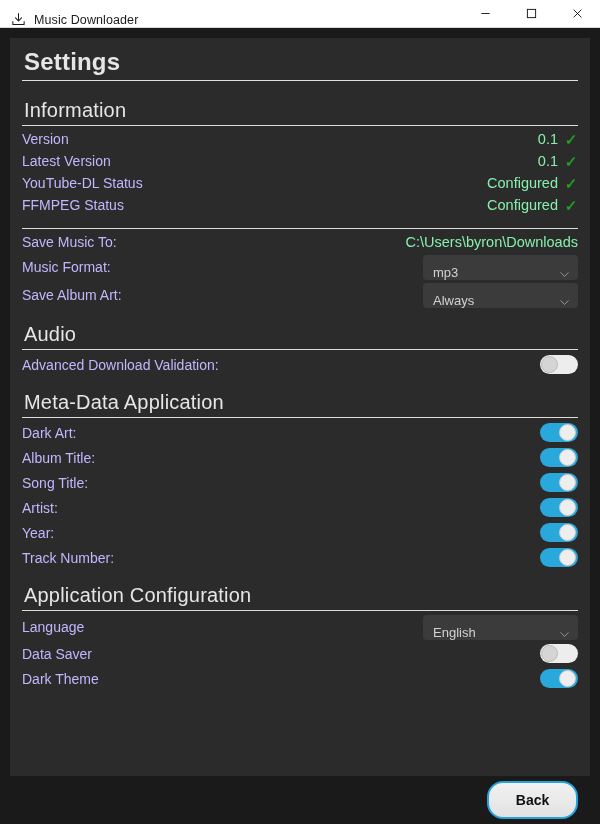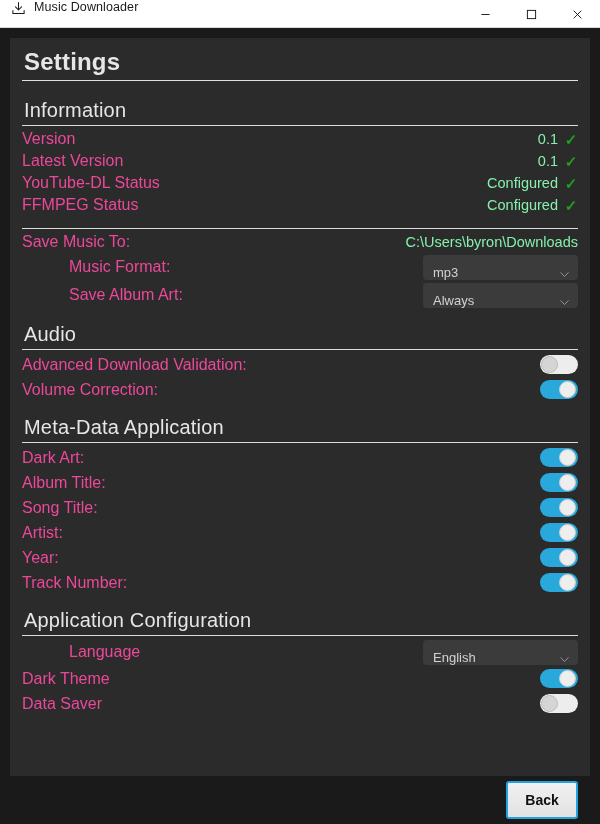--- a/index.html
+++ b/index.html
@@ -13,21 +13,21 @@
   body {
     font-family: "Liberation Sans", sans-serif;
     background: #1a1a1a;
   }
 
   
   .titlebar {
     height: 28px;
     background: #ffffff;
     display: flex;
-    align-items: flex-start;
+    align-items: flex-end;
     position: relative;
     border-bottom: 1px solid #d8d8d8;
   }
   .titlebar-icon {
     width: 16px;
     height: 16px;
     margin-left: 10px;
     margin-right: 8px;
     flex: 0 0 auto;
     display: flex;
@@ -101,22 +101,22 @@
 
   
   .row {
     display: flex;
     align-items: center;
     justify-content: space-between;
     min-height: 22px;
     padding: 1px 0;
   }
   .row-label {
-    font-size: 16px;
-    color: #ec4899;
+    font-size: 14px;
+    color: #c4b5fd;
     white-space: nowrap;
   }
   .row-right {
     display: flex;
     align-items: center;
     gap: 6px;
   }
   .row-value {
     font-size: 14.5px;
     color: #86efac;
@@ -125,21 +125,21 @@
   .check {
     color: #20a020;
     font-size: 15px;
     line-height: 1;
     width: 14px;
     text-align: center;
     font-weight: bold;
   }
 
   
-  .row.has-dropdown { min-height: 28px; padding: 1px 0; margin-left: 47px; }
+  .row.has-dropdown { min-height: 28px; padding: 1px 0; }
   .dropdown {
     width: 155px;
     height: 25px;
     background: #3b3b3b;
     border-radius: 4px;
     display: flex;
     align-items: flex-end;
     padding: 0 8px 0 10px;
     justify-content: space-between;
   }
@@ -181,25 +181,25 @@
   
   .footer {
     flex: 1 1 auto;
     background: #1a1a1a;
     display: flex;
     align-items: center;
     justify-content: flex-end;
     padding-right: 12px;
   }
   .back-button {
-    width: 72px;
+    width: 91px;
     height: 38px;
     background: linear-gradient(#f1f1f1, #e2e2e2);
     border: 2px solid #21a3e0;
-    border-radius: 3px;
+    border-radius: 16px;
     color: #101010;
     font-size: 14px;
     font-family: "Liberation Sans", sans-serif;
     font-weight: bold;
     display: flex;
     align-items: center;
     justify-content: center;
     cursor: pointer;
   }
 </style>
@@ -309,28 +309,20 @@
           <div class="section-header">Audio</div>
           <div class="section-rule"></div>
           <div class="row has-toggle">
             <div class="row-label">Advanced Download Validation:</div>
             <div class="row-right">
               <div class="toggle off">
                 <div class="knob"></div>
               </div>
             </div>
           </div>
-          <div class="row has-toggle">
-            <div class="row-label">Volume Correction:</div>
-            <div class="row-right">
-              <div class="toggle on">
-                <div class="knob"></div>
-              </div>
-            </div>
-          </div>
         </div>
         <div class="section">
           <div class="section-header">Meta-Data Application</div>
           <div class="section-rule"></div>
           <div class="row has-toggle">
             <div class="row-label">Dark Art:</div>
             <div class="row-right">
               <div class="toggle on">
                 <div class="knob"></div>
               </div>
@@ -385,31 +377,31 @@
             <div class="row-right">
               <div class="dropdown">
                 <span class="dropdown-value">English</span>
                 <svg class="chev" viewBox="0 0 12 12">
                   <path d="M2 4 L6 8.2 L10 4" stroke="#cfcfcf" stroke-width="1" fill="none" stroke-linecap="round" stroke-linejoin="round"></path>
                 </svg>
               </div>
             </div>
           </div>
           <div class="row has-toggle">
+            <div class="row-label">Data Saver</div>
+            <div class="row-right">
+              <div class="toggle off">
+                <div class="knob"></div>
+              </div>
+            </div>
+          </div>
+          <div class="row has-toggle">
             <div class="row-label">Dark Theme</div>
             <div class="row-right">
               <div class="toggle on">
-                <div class="knob"></div>
-              </div>
-            </div>
-          </div>
-          <div class="row has-toggle">
-            <div class="row-label">Data Saver</div>
-            <div class="row-right">
-              <div class="toggle off">
                 <div class="knob"></div>
               </div>
             </div>
           </div>
         </div>
       </div>
 
   </div>
 
   <div class="footer">

